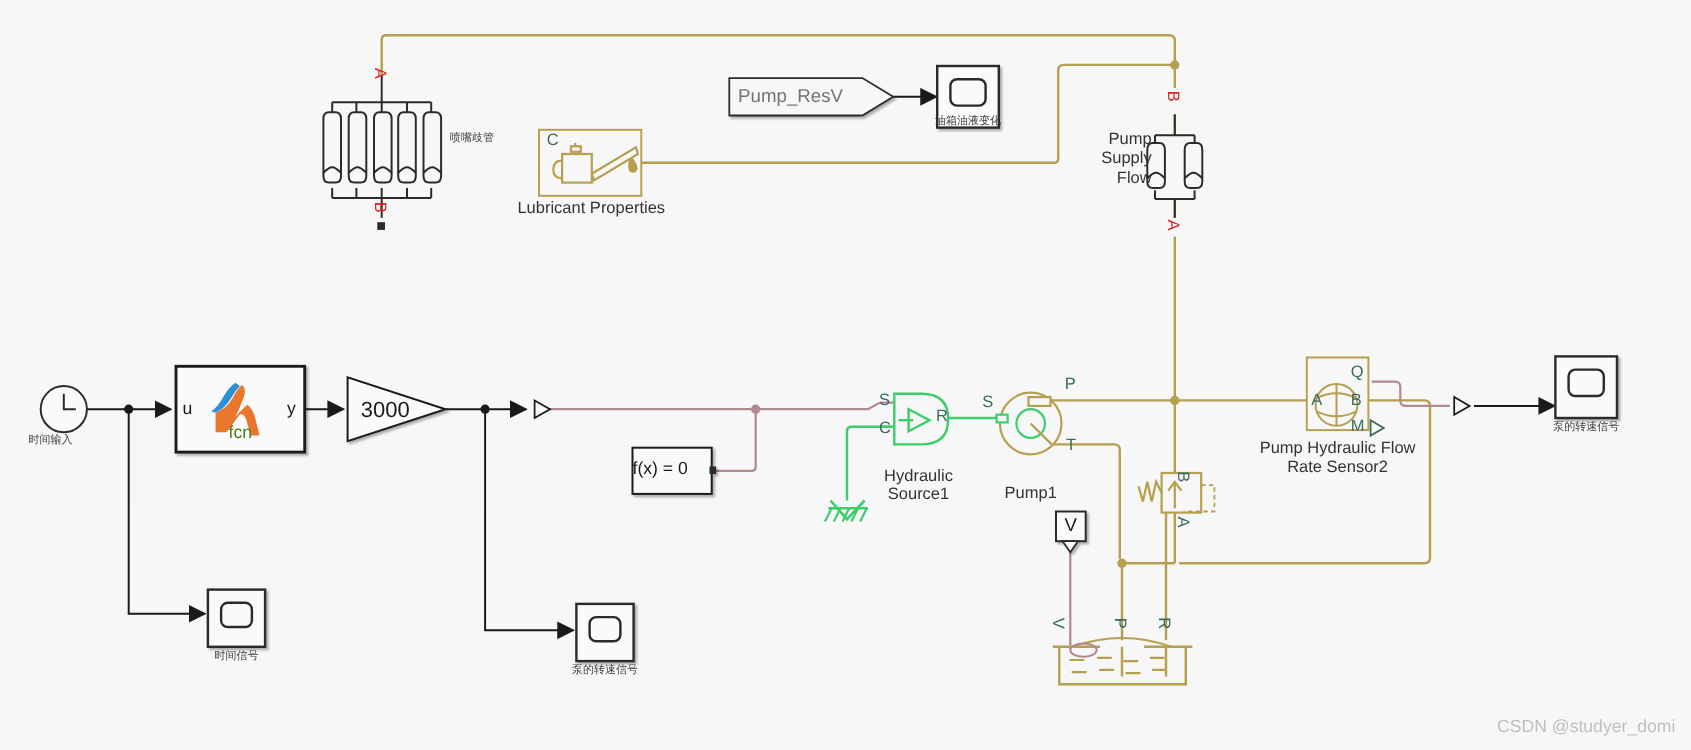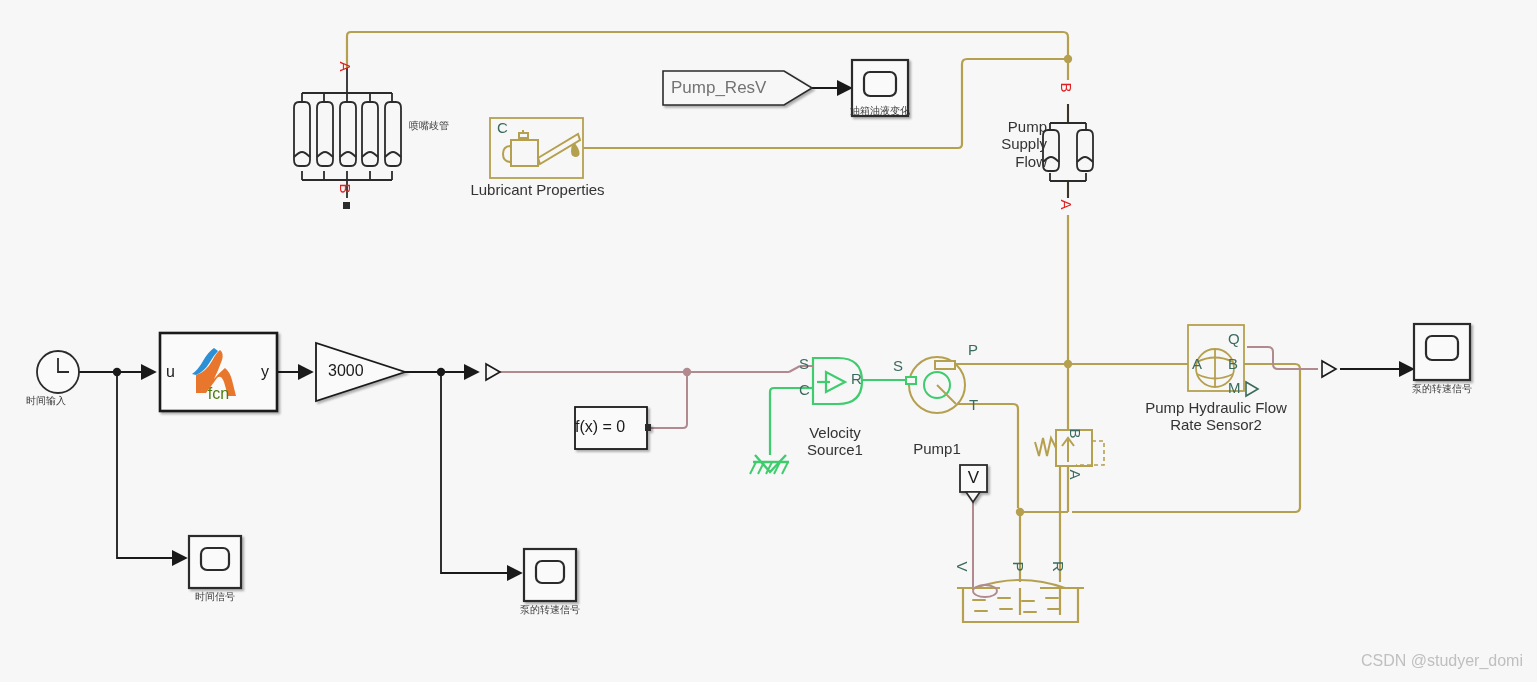--- a/index.html
+++ b/index.html
@@ -345,29 +345,29 @@
     <div>Supply</div>
     <div>Flow</div>
   </div>
 
   <div class="lbl lbl-cn" style="left:26px; top:395px;">时间输入</div>
 
   <div class="lbl" style="left:166px; top:363px; font-size:16px; color:#1a1a1a;">u</div>
   <div class="lbl" style="left:261px; top:363px; font-size:16px; color:#1a1a1a;">y</div>
   <div class="lbl" style="left:160px; top:385px; width:117px; text-align:center; font-size:16px; color:#4d7c0f;">fcn</div>
 
-  <div class="lbl" style="left:328px; top:362px; font-size:16px; color:#1a1a1a;">3000</div>
+  <div class="lbl" style="left:328px; top:362px; font-size:20px; color:#1a1a1a;">3000</div>
 
   <div class="lbl" style="left:575px; top:418px; width:72px; text-align:left; font-size:16px; color:#1a1a1a;">f(x) = 0</div>
 
   <div class="port-lbl" style="left:799px; top:355px;">S</div>
   <div class="port-lbl" style="left:799px; top:381px;">C</div>
   <div class="port-lbl" style="left:851px; top:370px;">R</div>
   <div class="lbl lbl-blk" style="left:788px; top:424px; width:94px; text-align:center;">
-    <div>Velocity</div>
+    <div>Hydraulic</div>
     <div>Source1</div>
   </div>
 
   <div class="port-lbl" style="left:893px; top:357px;">S</div>
   <div class="port-lbl" style="left:968px; top:341px;">P</div>
   <div class="port-lbl" style="left:969px; top:396px;">T</div>
   <div class="lbl lbl-blk" style="left:895px; top:440px; width:84px; text-align:center;">Pump1</div>
 
   <div class="port-lbl" style="left:1070px; top:425px;">
     <span class="rot90" style="display:inline-block;">B</span>

